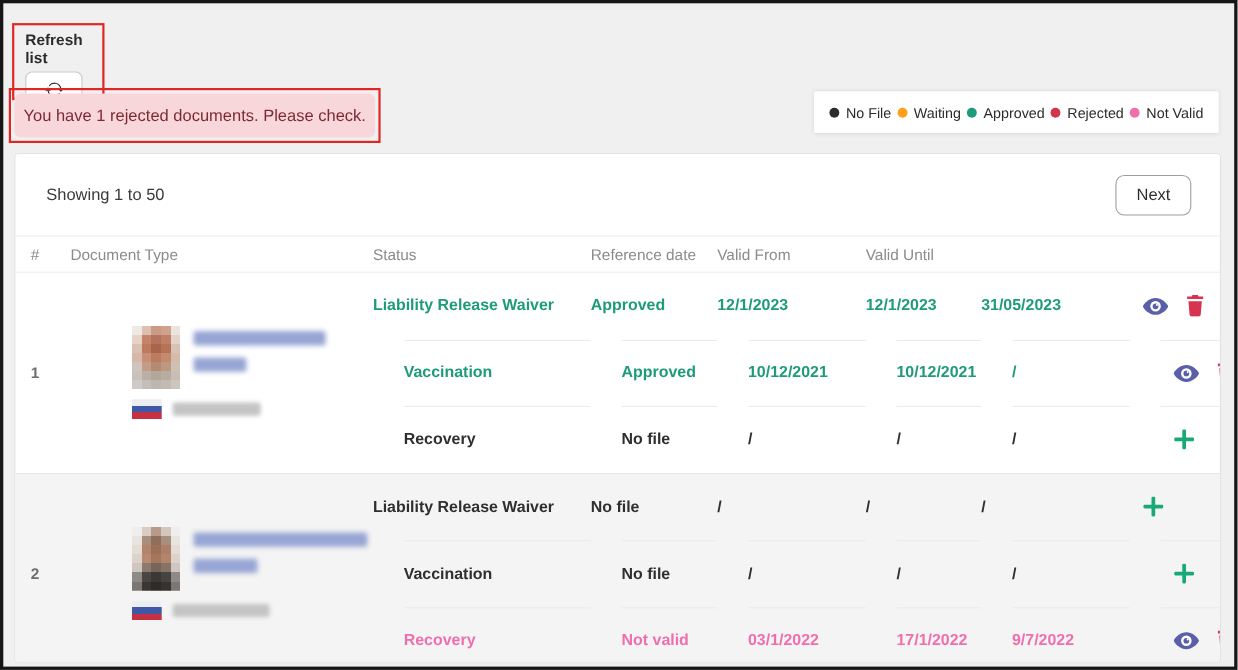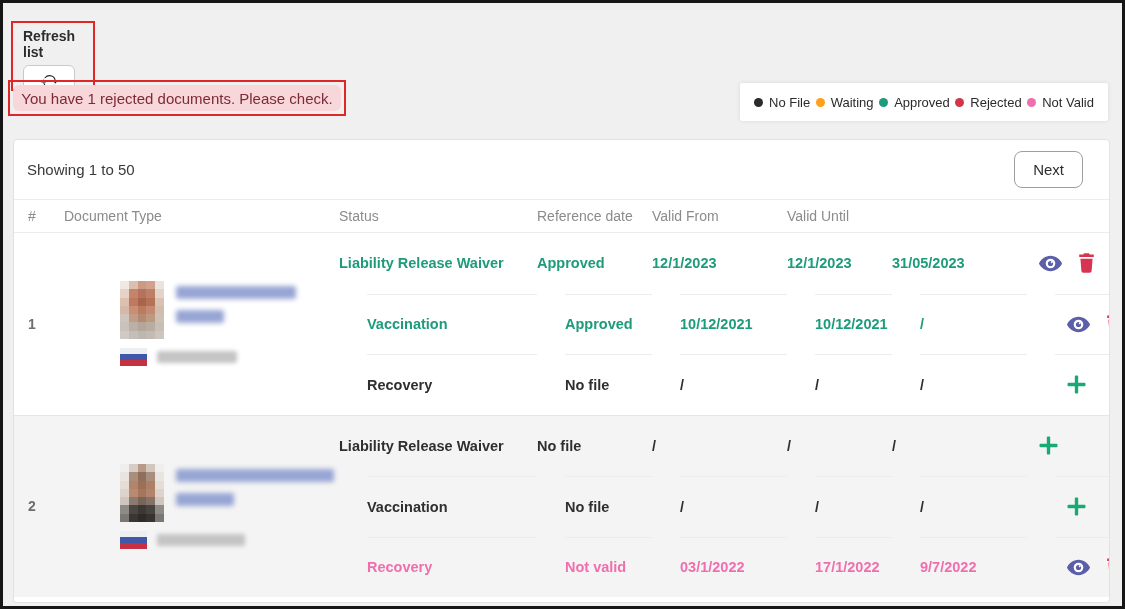--- a/index.html
+++ b/index.html
@@ -16,21 +16,21 @@
     position:absolute; left:8px; top:2px; width:84px; height:70px;
     border:2px solid var(--annotation); padding:5px 0 0 10px;margin-top:16px;
   }
   .refresh-label { font-size:14px; font-weight:bold; color:#2c2c2c; margin-bottom:5px; }
   .refresh-btn {
     width:52px; height:33px; background:#fff; border:1px solid #c9c9c9;
     border-radius:6px; display:flex; align-items:center; justify-content:center;
     color:#2b2b2b; cursor:pointer;
   }
   .alert-zone {
-    position:absolute; left:5px; top:77px; width:338px; height:36px;
+    position:absolute; left:5px; top:77px; width:338px; height:50px;
     border:2px solid var(--annotation); padding:3px;
   }
   .alert-inner {
     width:100%; height:100%; background:#f8d7da; border-radius:6px;
     display:flex; align-items:center; justify-content:center;
     color:#7e2936; font-size:15px;
   }
   
   .legend {
     position:absolute; left:737px; top:80px; width:368px; height:38px;
@@ -44,22 +44,22 @@
   :root {
     --cols: 50px 275px 198px 115px 135px 105px 135px 1fr;
     --annotation:#e12626; --approved:#1d9b7a; --notvalid:#ef6fad;
     --view:#5a5fa8; --delete:#d63450; --add:#19a974;
   }
   .card {
     position:absolute; left:10px; top:136px; width:1097px; height:464px;
     background:#fff; border:1px solid #e2e2e2; border-radius:4px; overflow:hidden;
   }
   .toolbar {
-    height:60px; display:flex; align-items:center;
-    padding:0 26px 0 13px; border-bottom:1px solid #ededed;
+    height:75px; display:flex; align-items:center;
+    padding:0 26px 0 28px; border-bottom:1px solid #ededed;
   }
   .showing { flex:1; font-size:15px; color:#3a3a3a; }
   .pgbtn {
     font-family:inherit; font-size:15px; background:#fff; border-radius:8px;
     padding:9px 18px; cursor:pointer;
   }
   .pgbtn.prev { border:1px solid #e6e6e6; color:#c9c9c9; margin-right:14px; }
   .pgbtn.next { border:1px solid #9e9e9e; color:#2e2e2e; }
   .header-row {
     display:grid; grid-template-columns:var(--cols); height:33px;

